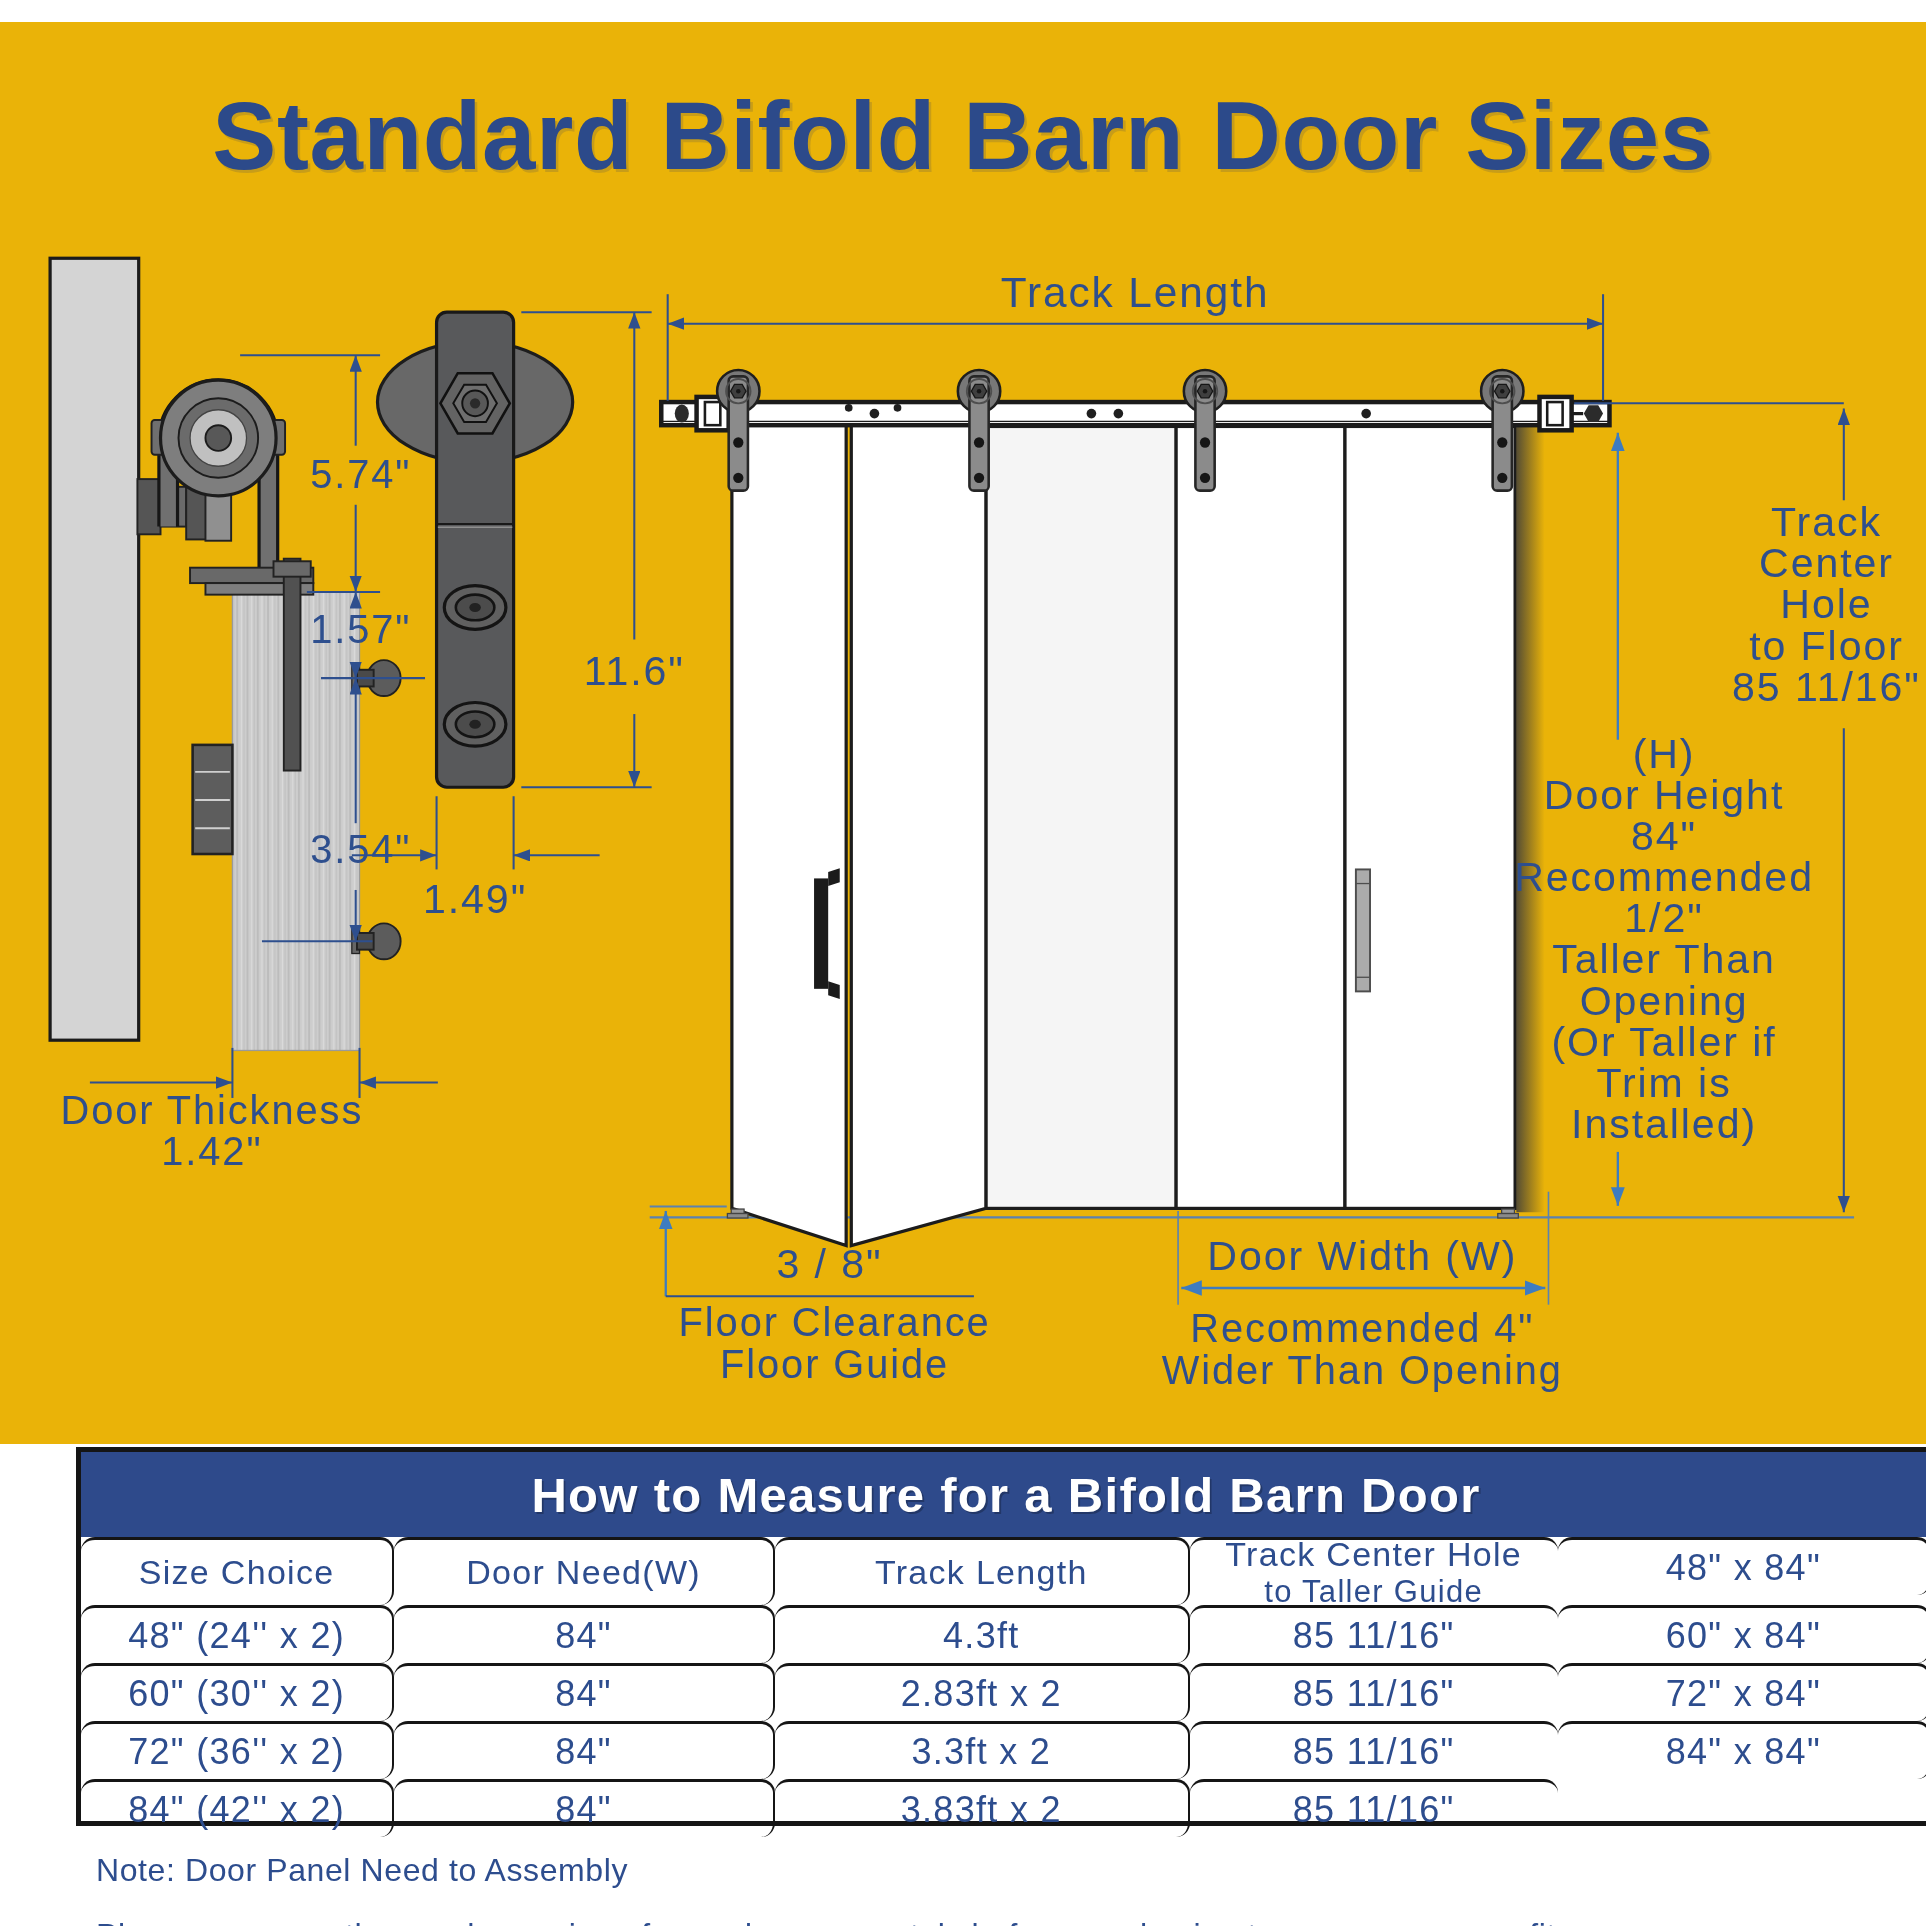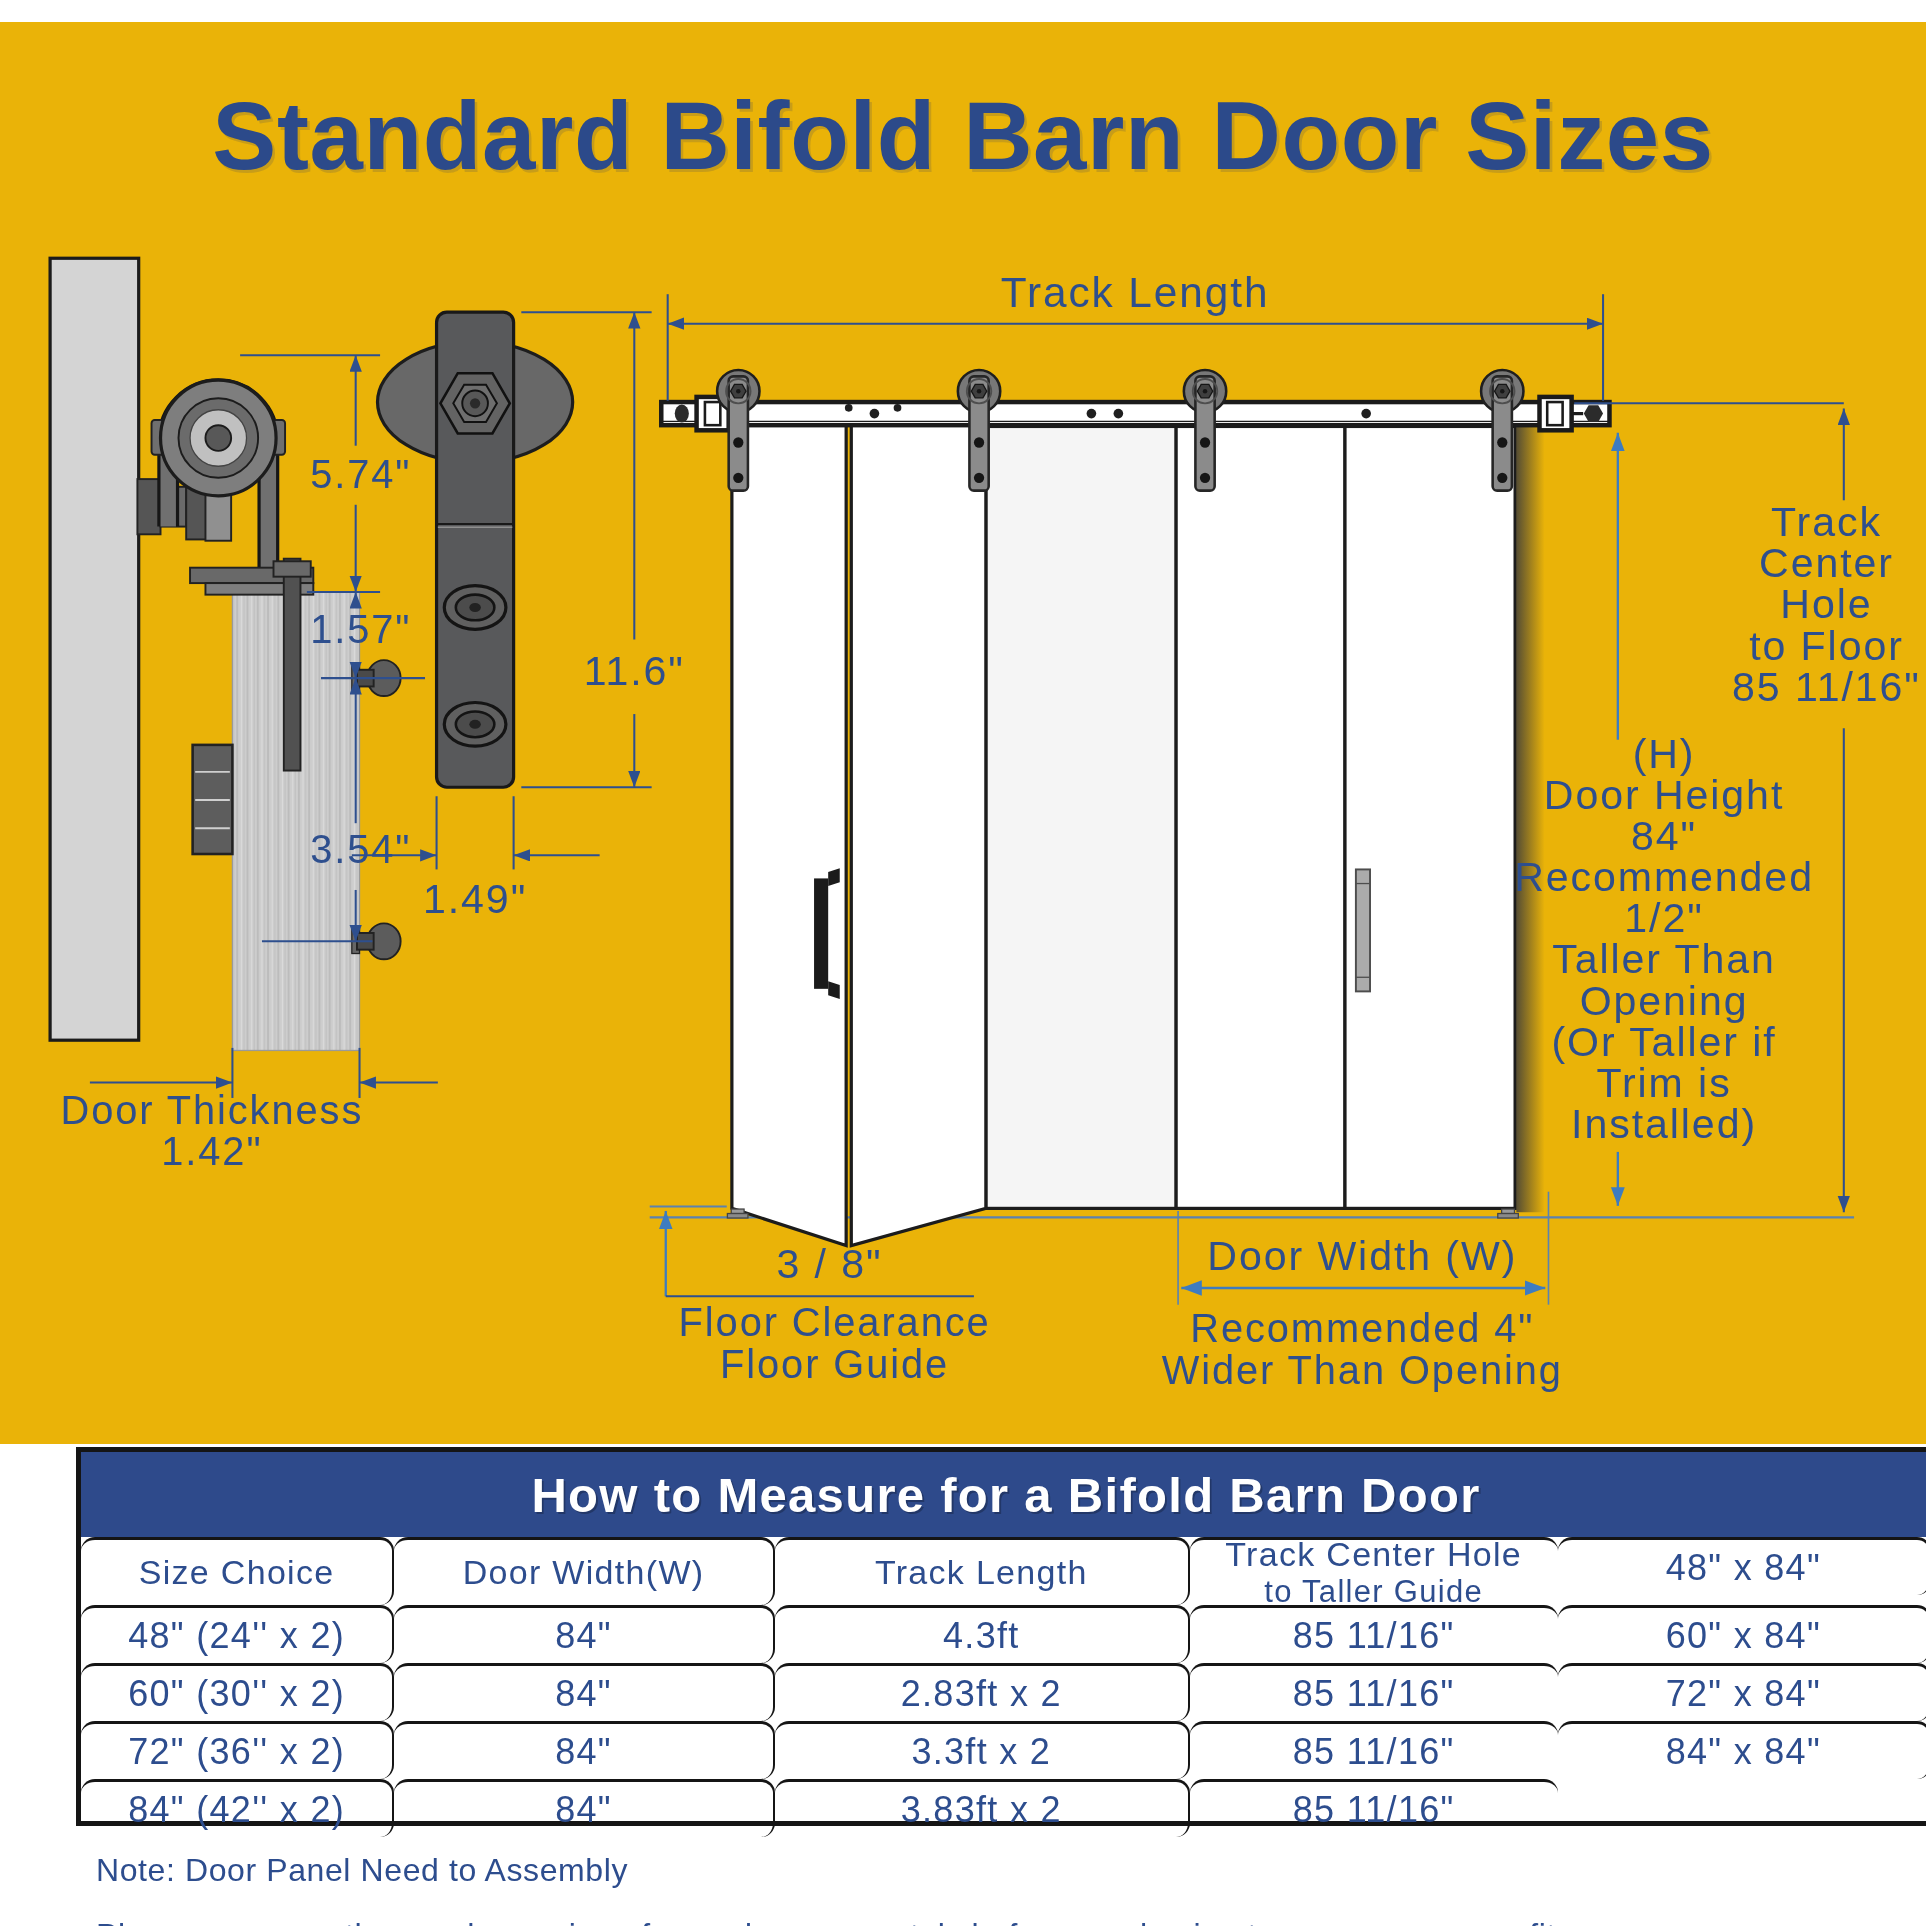--- a/index.html
+++ b/index.html
@@ -278,21 +278,21 @@
         <text class="d mid f62" x="2122" y="2056">Recommended 4"</text>
         <text class="d mid f62" x="2122" y="2122">Wider Than Opening</text>
       </g>
     </svg>
   </div>
 
   <div class="spec-table">
     <div class="tbl-title">How to Measure for a Bifold Barn Door</div>
     <div class="tbl-grid">
       <div class="cell hdr">Size Choice</div>
-      <div class="cell hdr">Door Width(W)</div>
+      <div class="cell hdr">Door Need(W)</div>
       <div class="cell hdr">Track Length</div>
       <div class="cell hdr last">
         <span>Track Center Hole</span>
         <span class="l2">to Taller Guide</span>
       </div>
 
       <div class="cell">48"  x  84"</div>
       <div class="cell">48" (24'' x 2)</div>
       <div class="cell">84"</div>
       <div class="cell">4.3ft</div>

